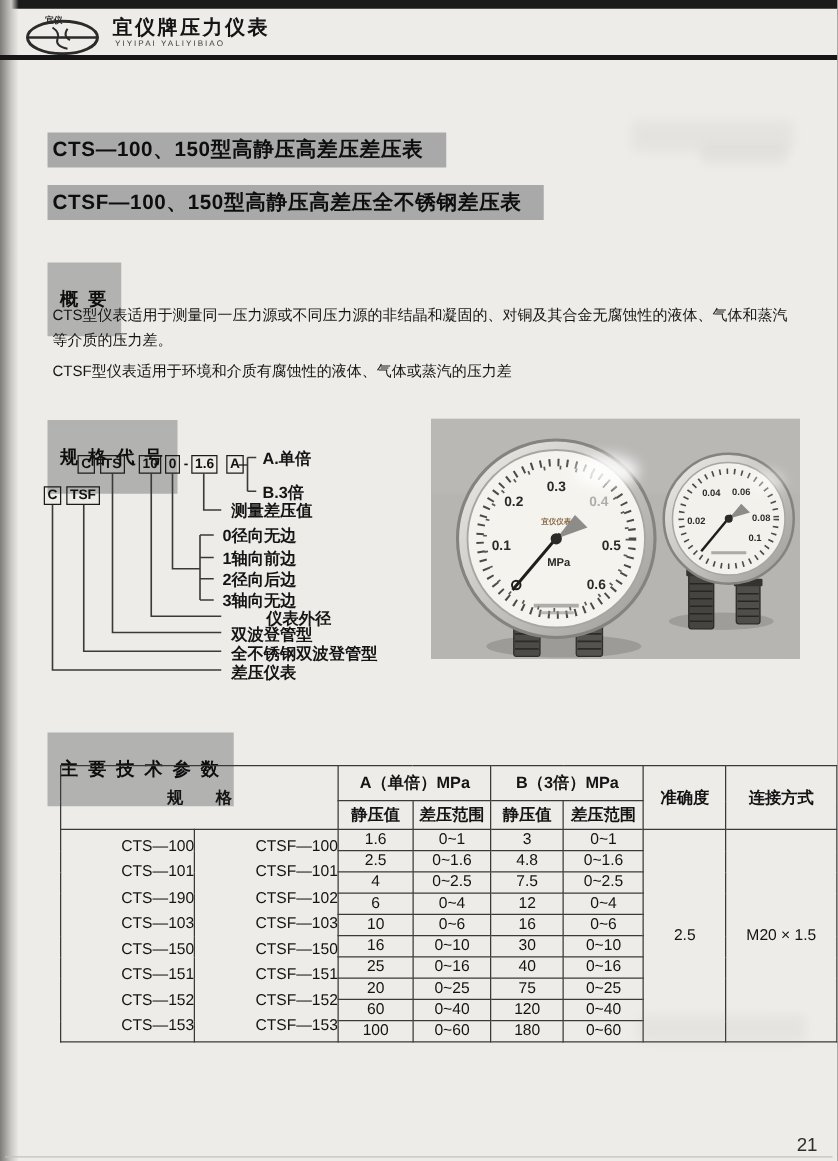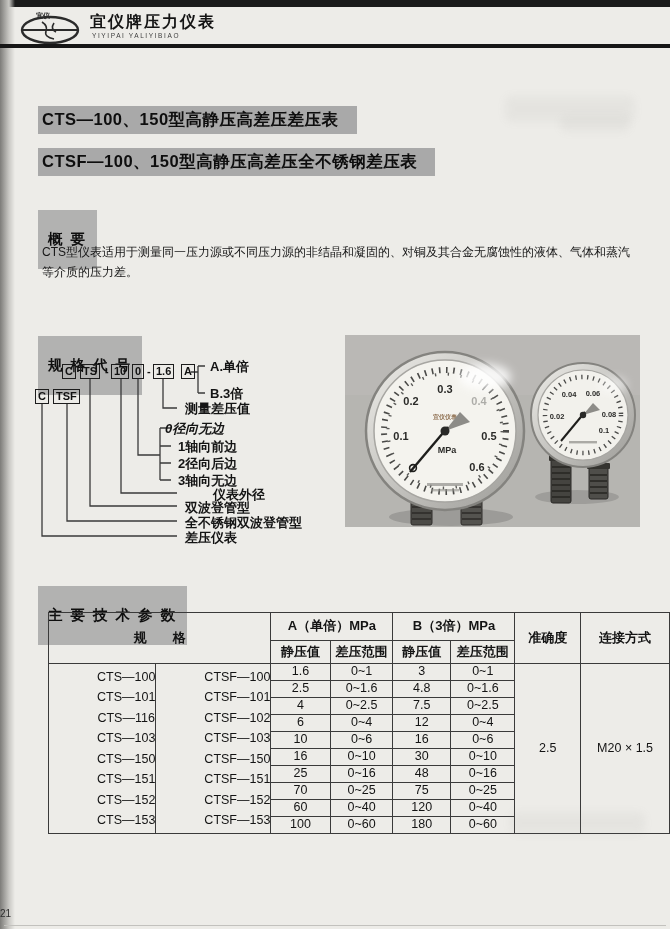--- a/index.html
+++ b/index.html
@@ -51,21 +51,21 @@
     font-size:12.5px;color:#141414;background:transparent;}
   .tech-table th,.tech-table td{border:1px solid #3a3a3a;text-align:center;padding:0;line-height:1.25;}
   .tech-table th{font-weight:bold;font-size:13px;}
   .hr1 th{height:27px;}
   .hr2 th{height:22px;}
   .drow td{height:16px;font-size:12.5px;}
   .model-cell{vertical-align:middle;font-size:12.5px;}
   .model-cell div{line-height:20.5px;white-space:nowrap;margin-left:48px;}
   .merged-val{font-size:13px;}
 
-  .page-num{position:absolute;left:0;top:908px;width:654px;text-align:left;font-size:10px;color:#2e2e2e;}
+  .page-num{position:absolute;left:0;top:908px;width:654px;text-align:right;font-size:15px;color:#2e2e2e;}
   .footer-line{position:absolute;left:4px;top:925px;width:662px;border-top:1px solid #c2c1bd;}
   .smudge{position:absolute;background:#8a8a86;opacity:0.08;filter:blur(4px);border-radius:6px;}
   .sm1{left:505px;top:96px;width:130px;height:26px;}
   .sm2{left:510px;top:812px;width:135px;height:22px;}
   .sm3{left:560px;top:116px;width:70px;height:16px;}
 </style>
 </head>
 <body>
 
 <div class="page">
@@ -84,20 +84,21 @@
     <div class="brand">宜仪牌压力仪表</div>
     <div class="brand-sub">YIYIPAI YALIYIBIAO</div>
   </div>
   <div class="rule"></div>
 
   <div class="title-bar t1">CTS—100、150型高静压高差压差压表</div>
   <div class="title-bar t2">CTSF—100、150型高静压高差压全不锈钢差压表</div>
 
   <div class="sec-h overview-h">概  要</div>
   <p class="para p1">CTS型仪表适用于测量同一压力源或不同压力源的非结晶和凝固的、对铜及其合金无腐蚀性的液体、气体和蒸汽等介质的压力差。</p>
+  <p class="para p2">CTSF型仪表适用于环境和介质有腐蚀性的液体、气体或蒸汽的压力差</p>
 
   <div class="sec-h spec-h">规 格 代 号</div>
 
   <div class="diagram">
     <svg width="305" height="200" viewBox="0 0 305 200">
       <g stroke="#3a3a3a" stroke-width="1.3" fill="none">
 
         <path d="M156,14 H163 M163,8 V35 M163,8 H170 M163,35 H170"></path>
 
         <path d="M128,21 V50 H142"></path>
@@ -120,21 +121,21 @@
     <span class="code-box" style="left:97px;top:6px;">0</span>
     <span class="code-dash" style="left:112px;top:6px;">-</span>
     <span class="code-box" style="left:118px;top:6px;">1.6</span>
     <span class="code-box" style="left:146px;top:6px;">A</span>
     <span class="code-box" style="left:0px;top:31px;">C</span>
     <span class="code-box" style="left:18px;top:31px;">TSF</span>
 
     <span class="diag-label" style="left:175px;top:0px;">A.单倍</span>
     <span class="diag-label" style="left:175px;top:27px;">B.3倍</span>
     <span class="diag-label" style="left:150px;top:42px;">测量差压值</span>
-    <span class="diag-label" style="left:130px;top:62px;font-style:italic;">0径向无边</span>
+    <span class="diag-label" style="left:143px;top:62px;">0径向无边</span>
     <span class="diag-label" style="left:143px;top:80px;">1轴向前边</span>
     <span class="diag-label" style="left:143px;top:97px;">2径向后边</span>
     <span class="diag-label" style="left:143px;top:114px;">3轴向无边</span>
     <span class="diag-label" style="left:150px;top:128px;margin-left:28px;">仪表外径</span>
     <span class="diag-label" style="left:150px;top:141px;">双波登管型</span>
     <span class="diag-label" style="left:150px;top:156px;">全不锈钢双波登管型</span>
     <span class="diag-label" style="left:150px;top:171px;text-align:center;">差压仪表</span>
   </div>
 
   <div class="photo">
@@ -240,21 +241,21 @@
     <tr class="hr2">
       <th>静压值</th>
       <th>差压范围</th>
       <th>静压值</th>
       <th>差压范围</th>
     </tr>
     <tr class="drow">
       <td rowspan="10" class="model-cell">
         <div>CTS—100</div>
         <div>CTS—101</div>
-        <div>CTS—116</div>
+        <div>CTS—190</div>
         <div>CTS—103</div>
         <div>CTS—150</div>
         <div>CTS—151</div>
         <div>CTS—152</div>
         <div>CTS—153</div>
       </td>
       <td rowspan="10" class="model-cell">
         <div>CTSF—100</div>
         <div>CTSF—101</div>
         <div>CTSF—102</div>
@@ -297,25 +298,25 @@
     </tr>
     <tr class="drow">
       <td>16</td>
       <td>0~10</td>
       <td>30</td>
       <td>0~10</td>
     </tr>
     <tr class="drow">
       <td>25</td>
       <td>0~16</td>
-      <td>48</td>
+      <td>40</td>
       <td>0~16</td>
     </tr>
     <tr class="drow">
-      <td>70</td>
+      <td>20</td>
       <td>0~25</td>
       <td>75</td>
       <td>0~25</td>
     </tr>
     <tr class="drow">
       <td>60</td>
       <td>0~40</td>
       <td>120</td>
       <td>0~40</td>
     </tr>

